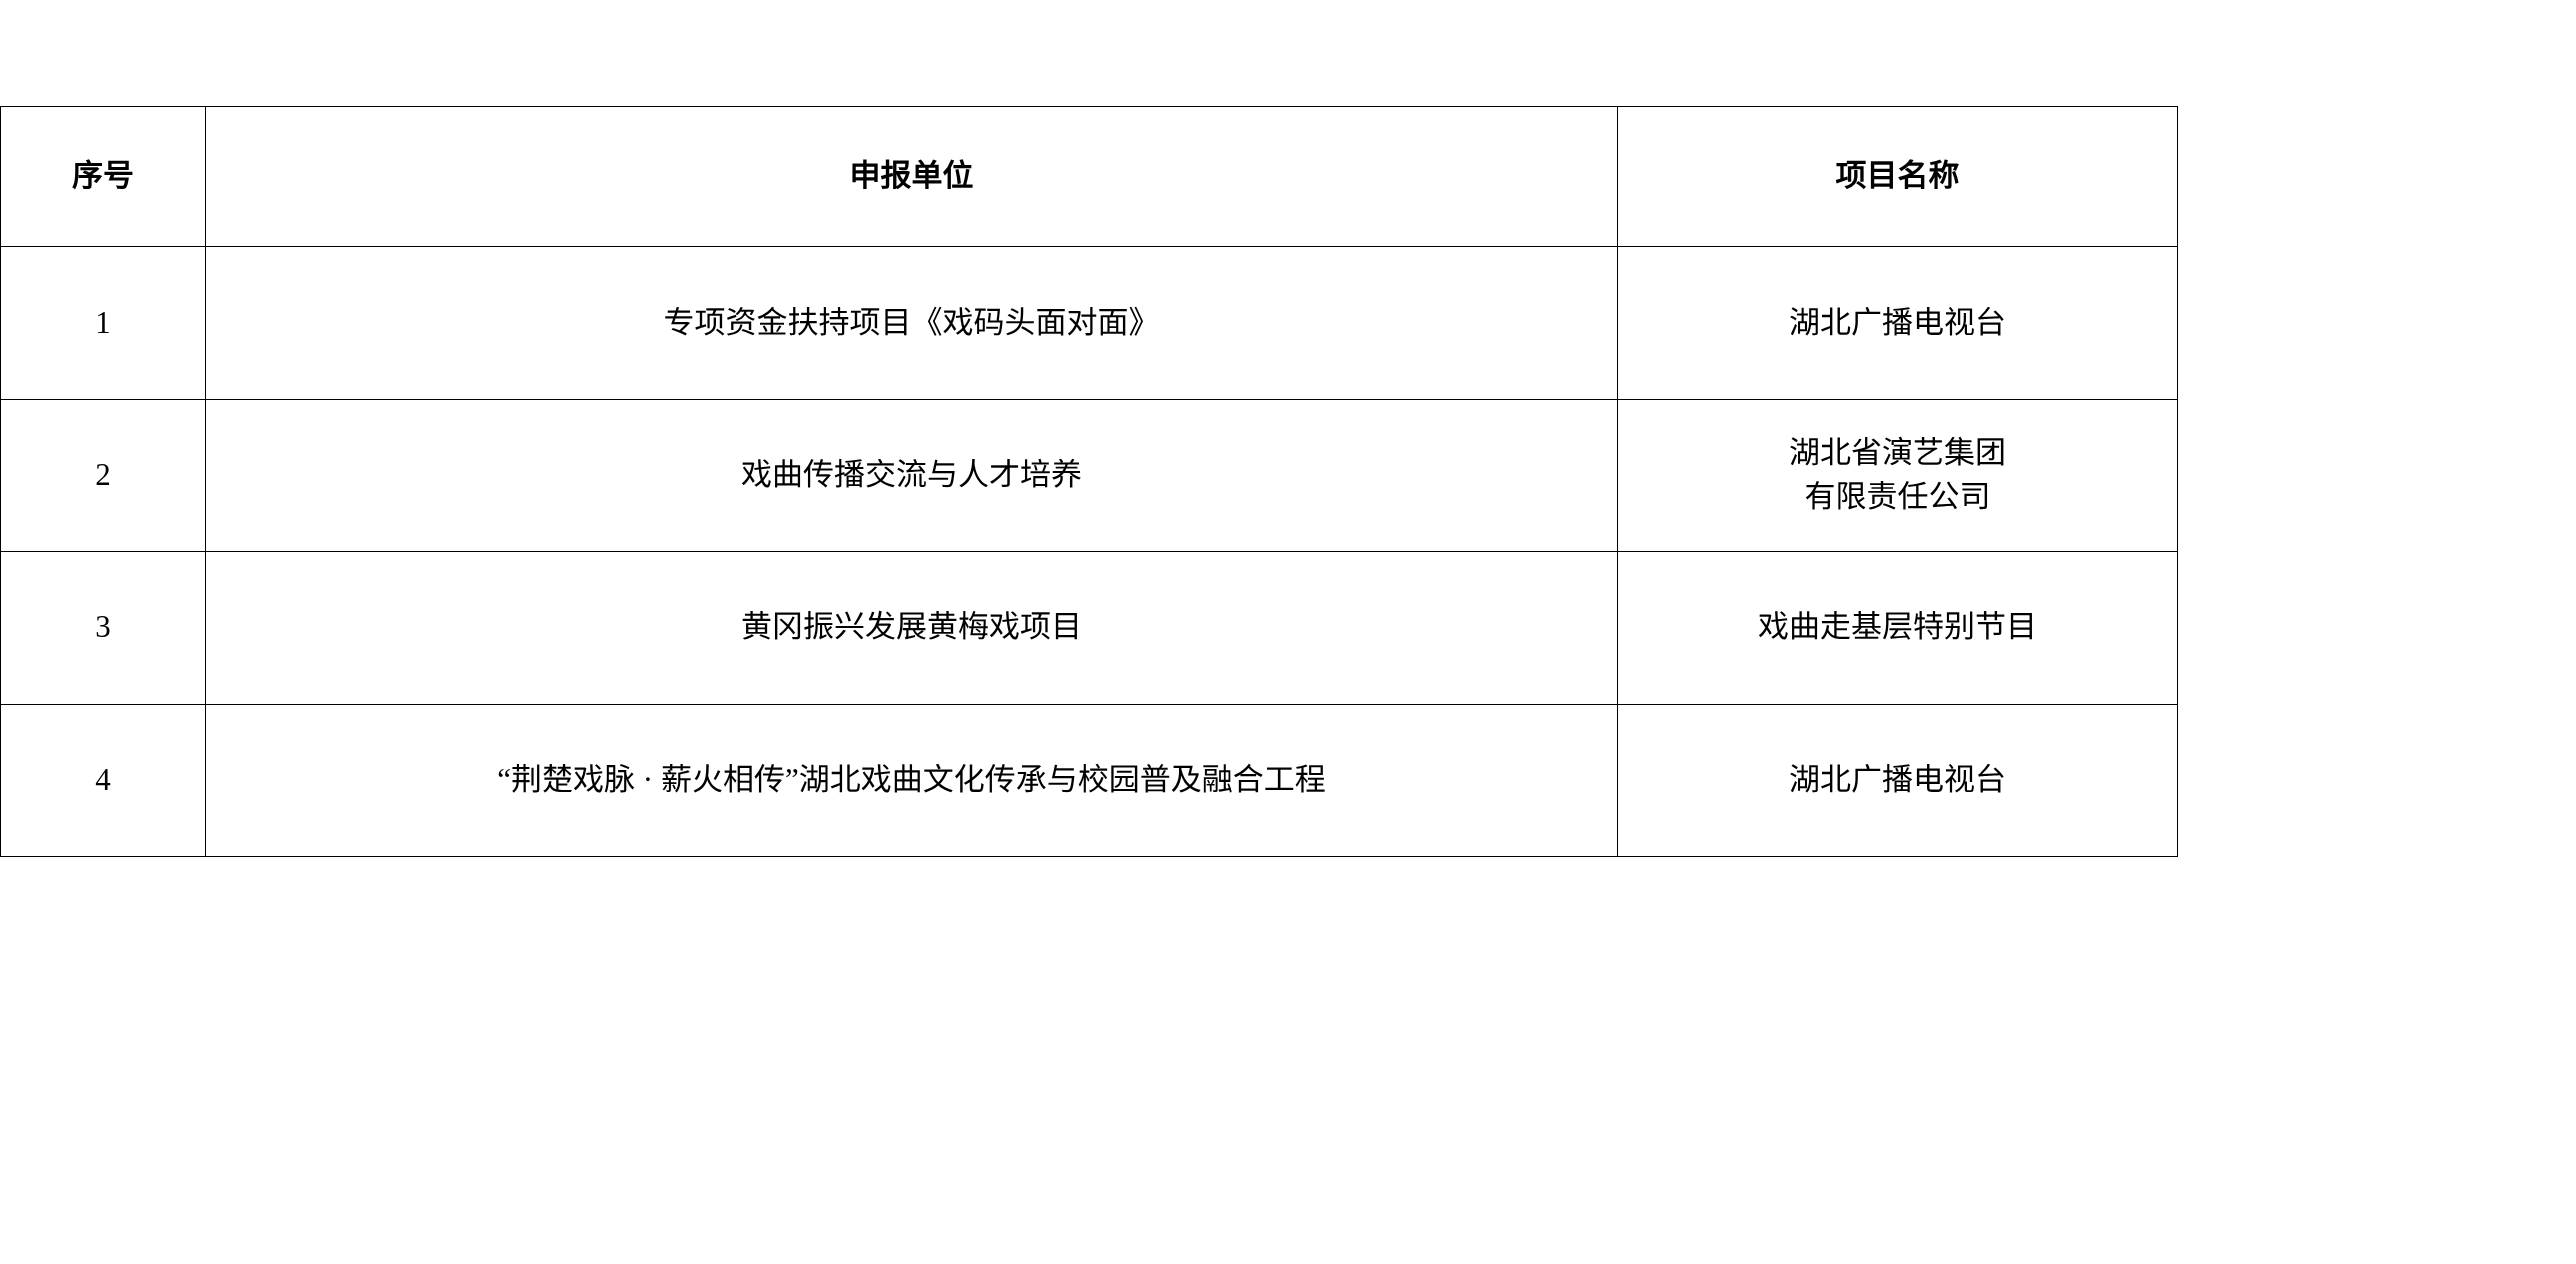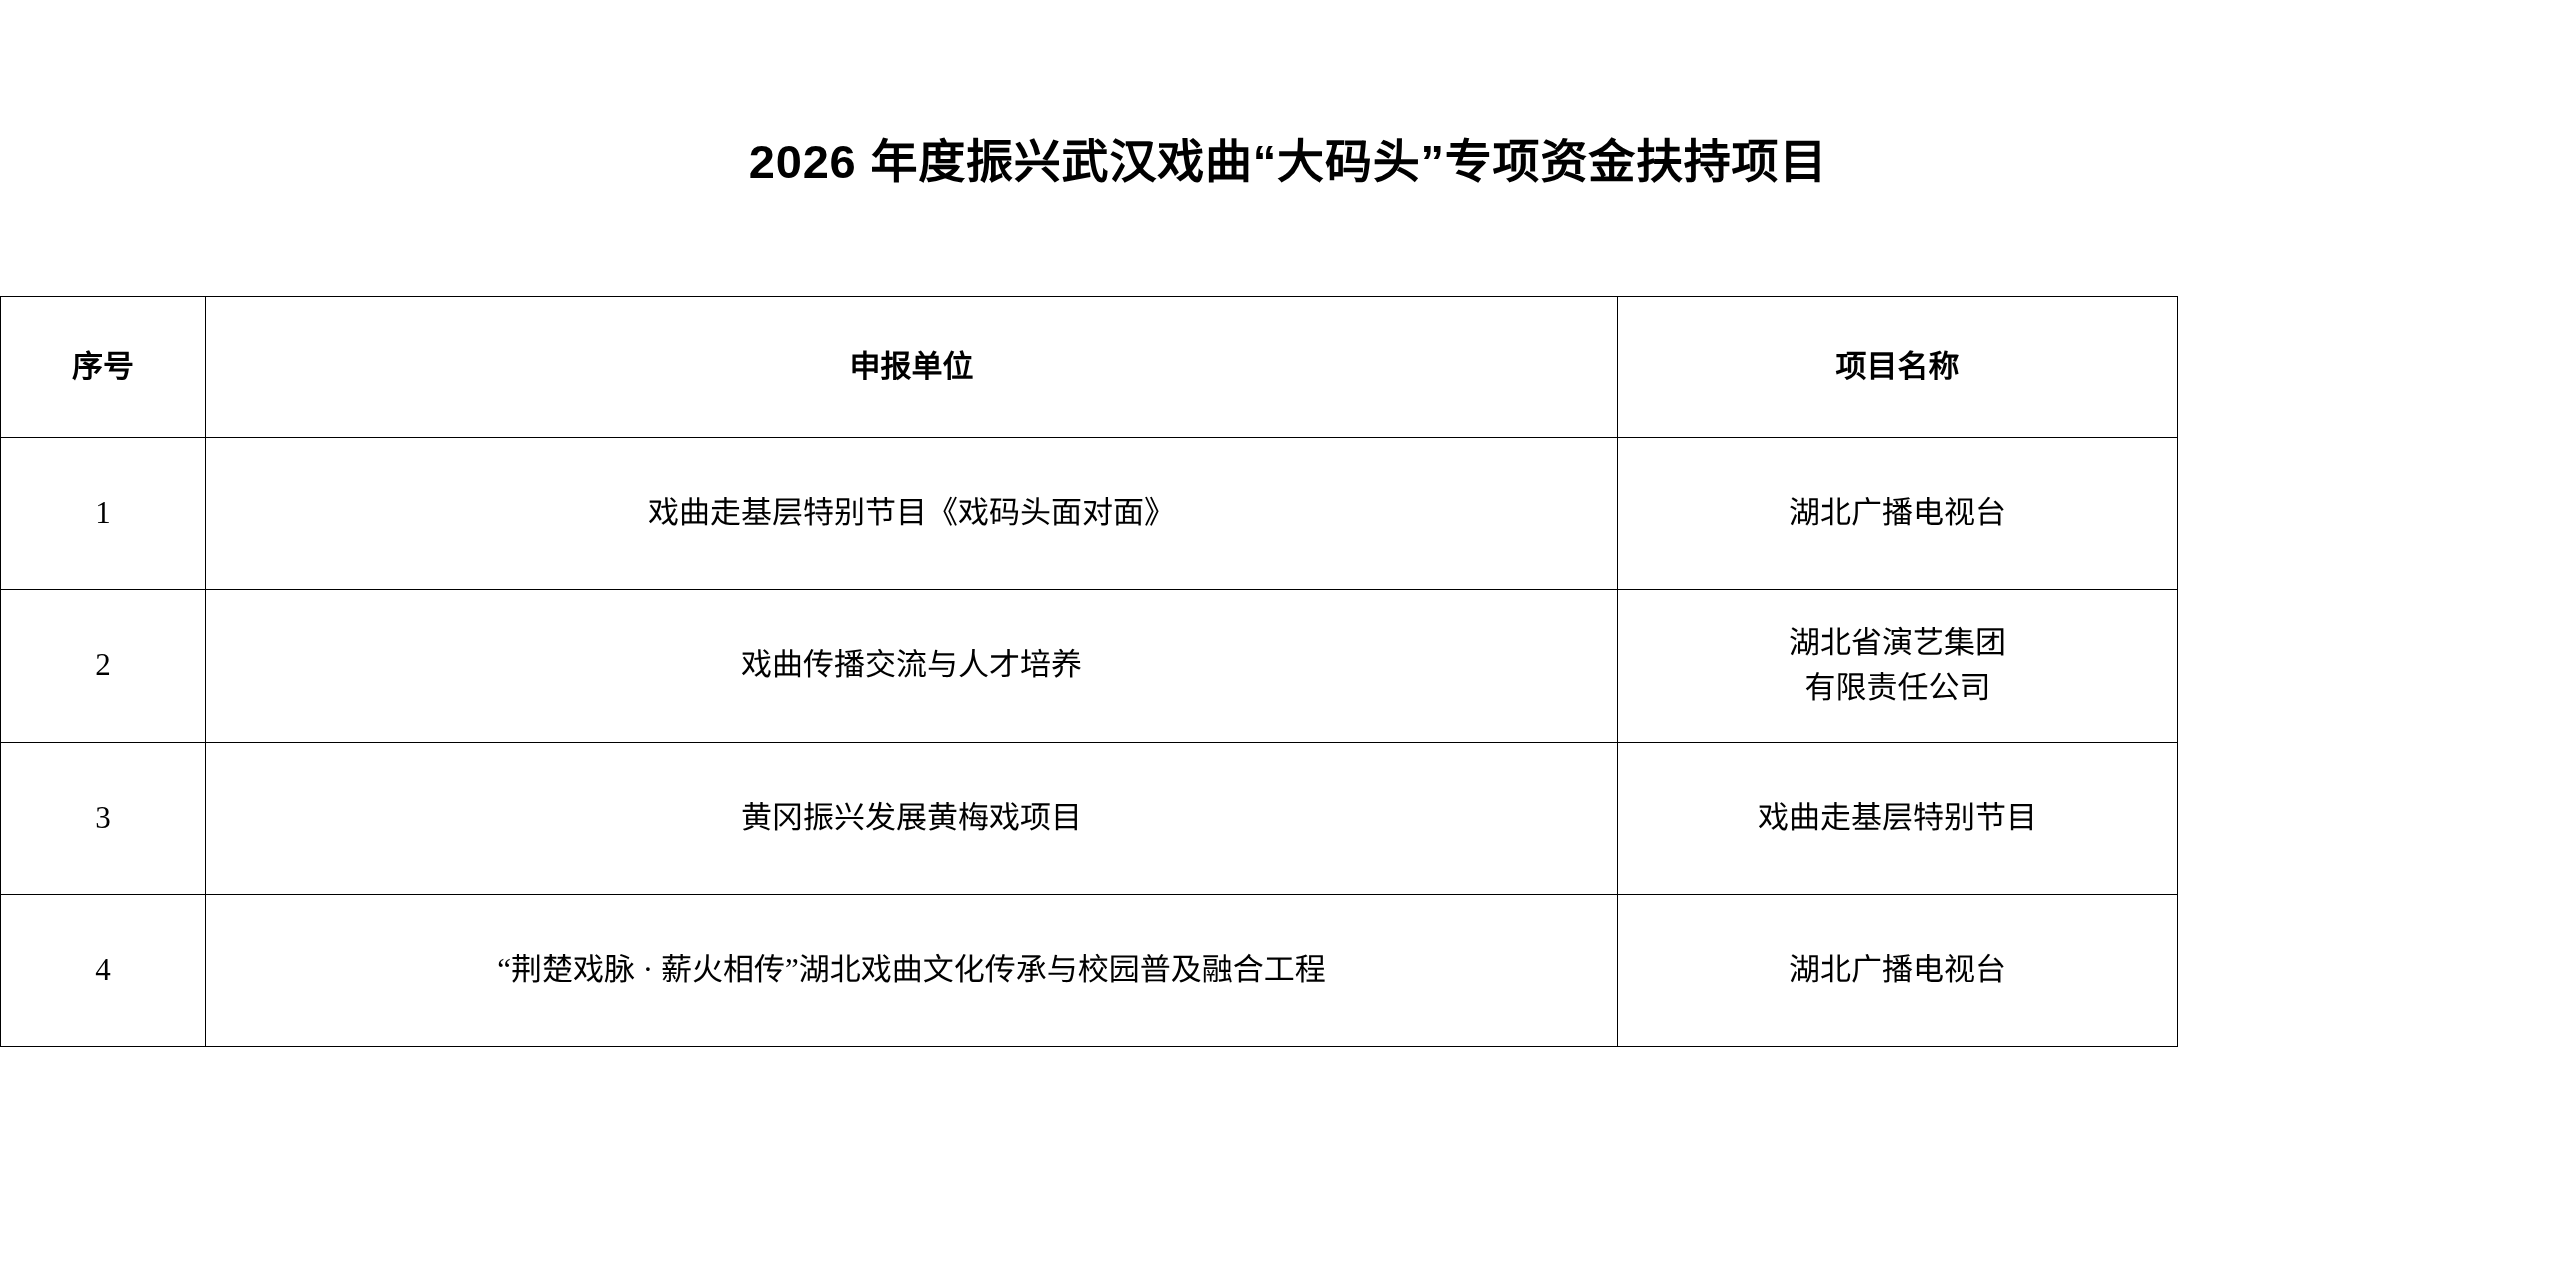--- a/index.html
+++ b/index.html
@@ -62,40 +62,39 @@
   .col-index { width: 205px; }
   .col-name  { width: 1412px; }
   .col-unit  { width: 560px; }
   .cell-multiline { white-space: pre-line; }
 </style>
 </head>
 <body>
 
 <div class="page">
 
-  <h1 class="doc-title">2026 年度振兴武汉戏曲“大码头”专项资金扶持项目</h1>
 
   <div class="table-wrap">
     <table class="fund-table">
       <colgroup>
         <col class="col-index">
         <col class="col-name">
         <col class="col-unit">
       </colgroup>
       <thead>
         <tr>
           <th>序号</th>
           <th>申报单位</th>
           <th>项目名称</th>
         </tr>
       </thead>
       <tbody>
         <tr>
           <td>1</td>
-          <td class="cell-multiline">戏曲走基层特别节目《戏码头面对面》</td>
+          <td class="cell-multiline">专项资金扶持项目《戏码头面对面》</td>
           <td class="cell-multiline">湖北广播电视台</td>
         </tr>
         <tr>
           <td>2</td>
           <td class="cell-multiline">戏曲传播交流与人才培养</td>
           <td class="cell-multiline">湖北省演艺集团
 有限责任公司</td>
         </tr>
         <tr>
           <td>3</td>

